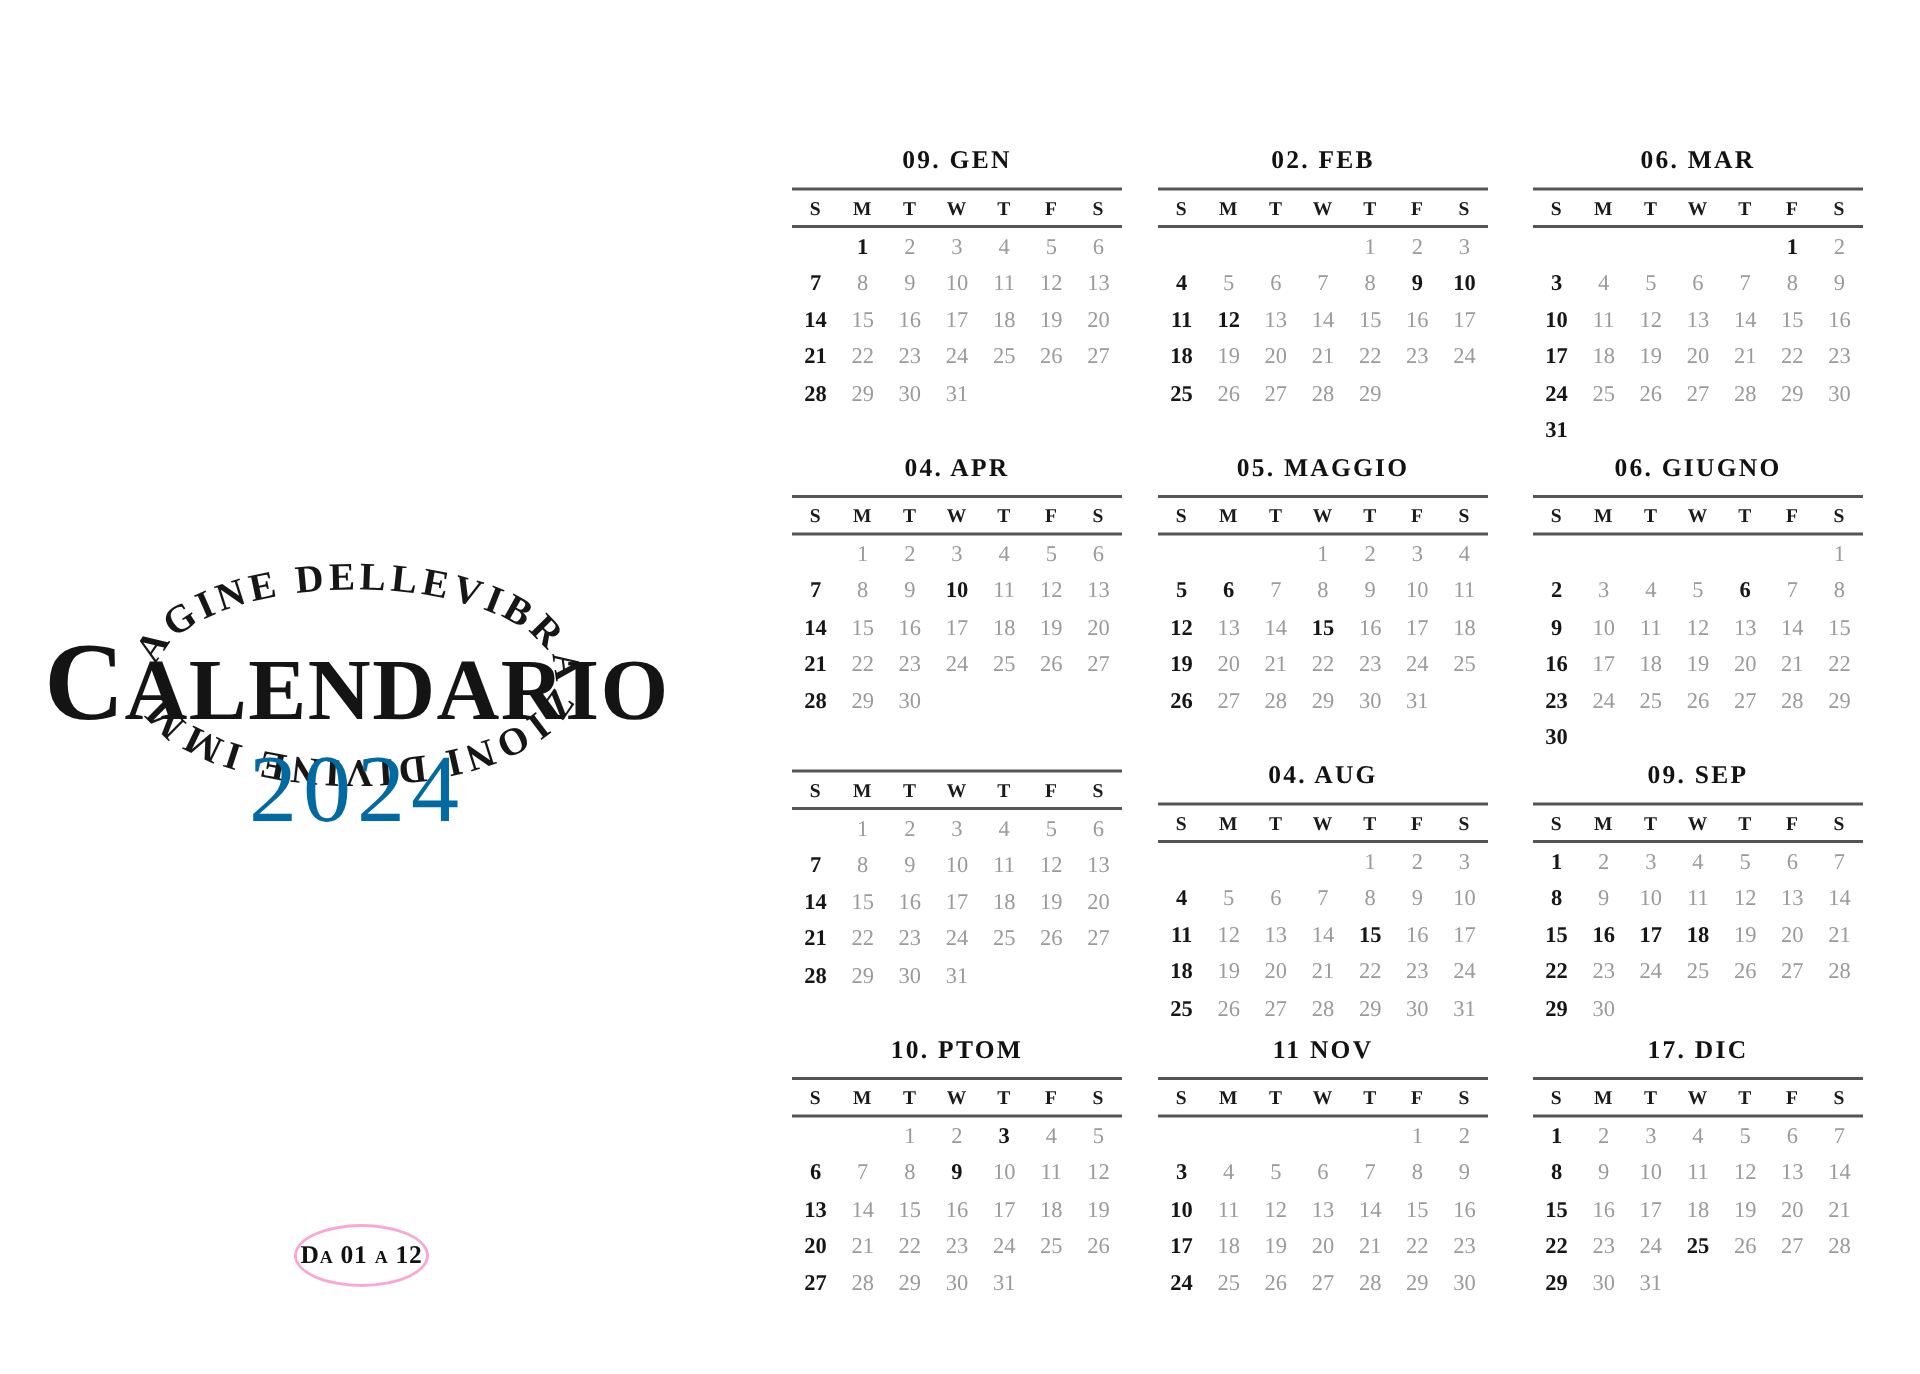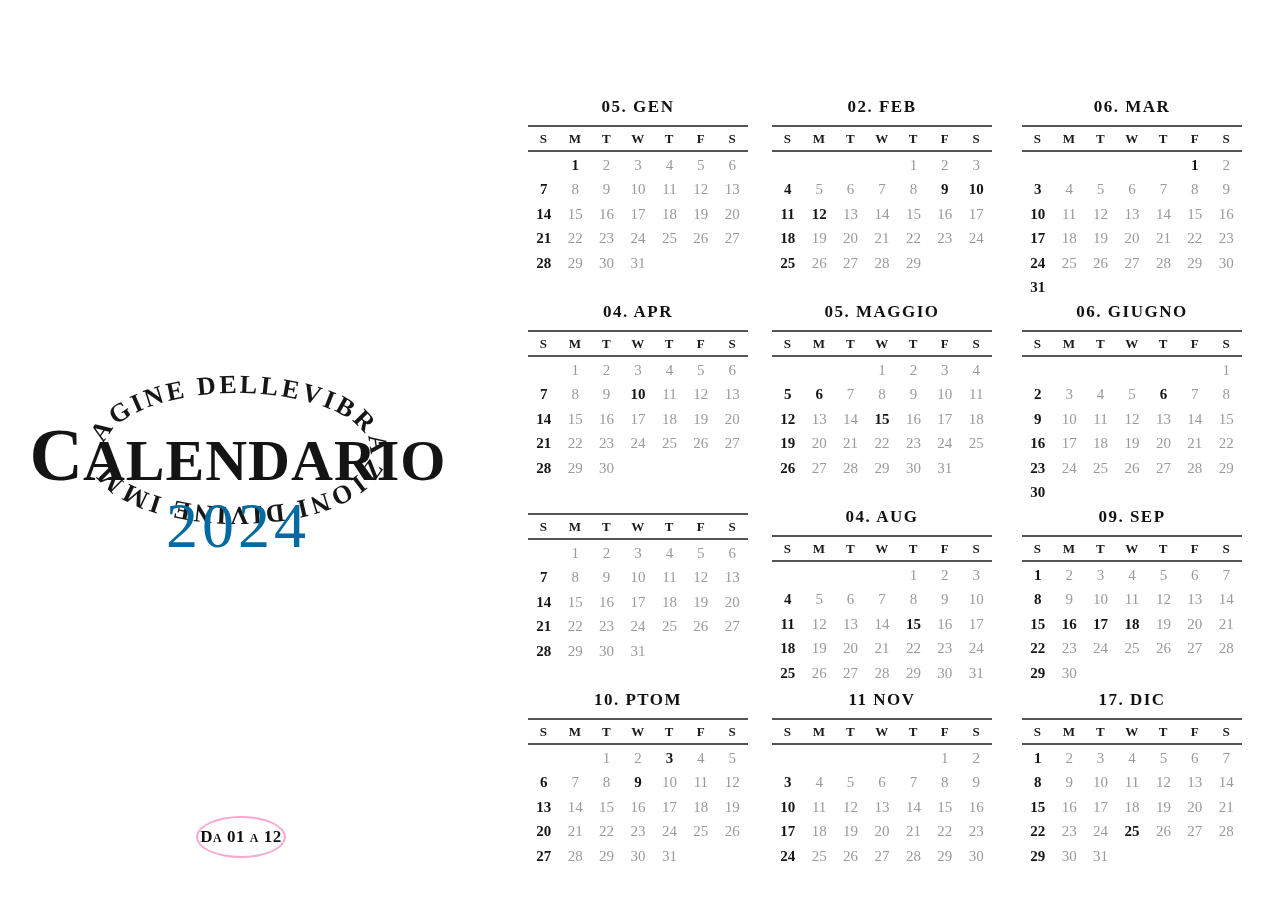--- a/index.html
+++ b/index.html
@@ -85,21 +85,21 @@
 </div>
 
 <div class="year">2024</div>
 
 <div class="badge">
   <span>Da 01 a 12</span>
 </div>
 
 <div id="months">
     <div class="month" style="left: 0px; top: 0px;">
-      <div class="m-label">05. GEN</div>
+      <div class="m-label">09. GEN</div>
       <hr class="m-rule top">
       <div class="m-head">
         <span>S</span>
         <span>M</span>
         <span>T</span>
         <span>W</span>
         <span>T</span>
         <span>F</span>
         <span>S</span>
       </div>

